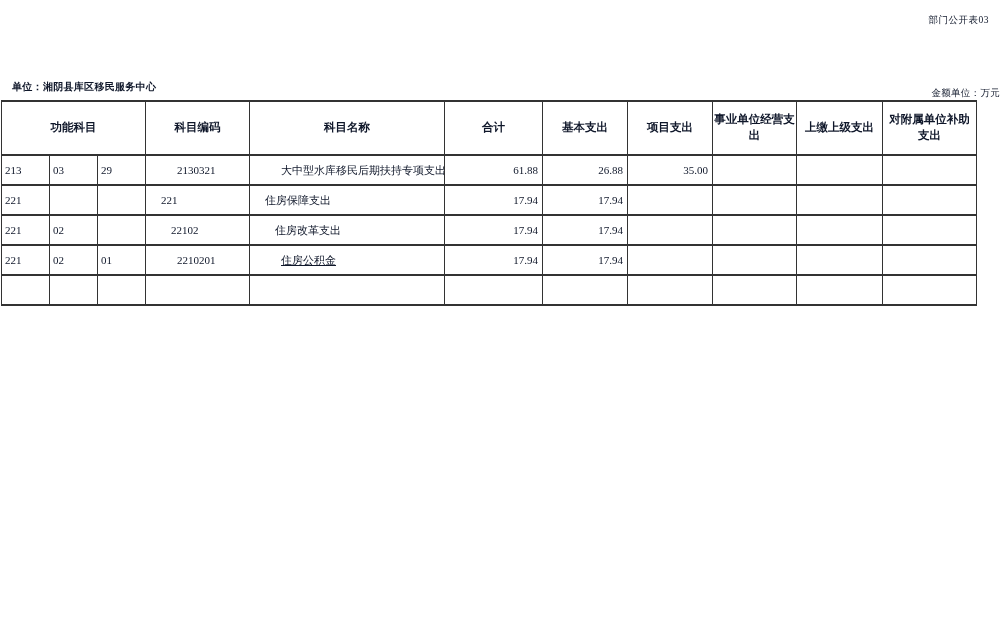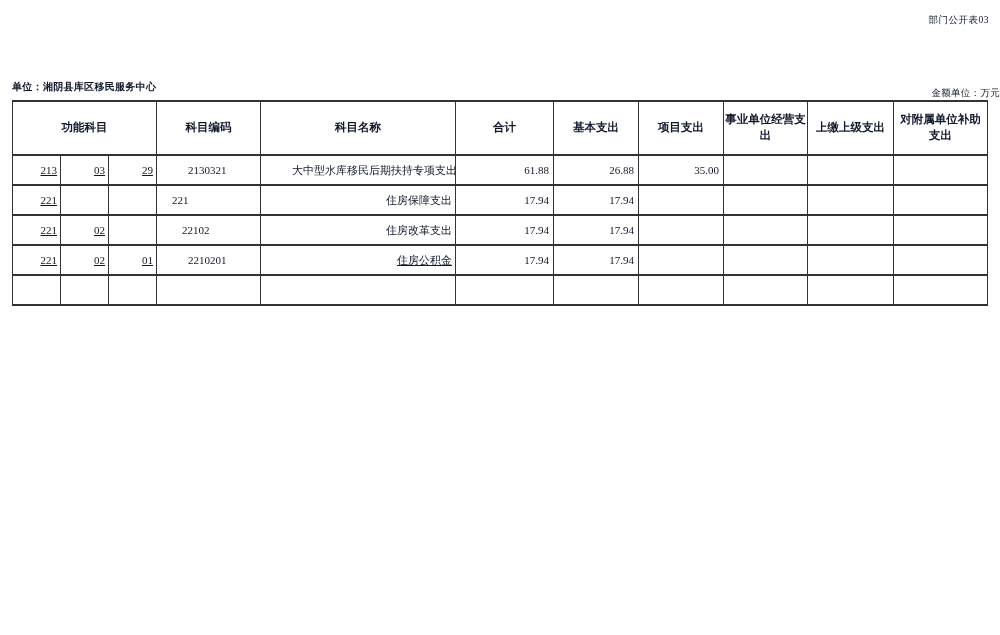--- a/index.html
+++ b/index.html
@@ -24,21 +24,21 @@
   }
   .unit-label{
     position:absolute;left:12px;top:80px;
     font-size:10px;font-weight:bold;letter-spacing:0.3px;text-align:center;
   }
   .amount-unit-label{
     position:absolute;right:24px;top:81px;
     font-size:9.5px;letter-spacing:0.3px;margin-top:6px;
   }
   table.main{
-    position:absolute;left:12px;top:100px;
+    position:absolute;left:1px;top:100px;
     width:975px;
     border-collapse:collapse;
     table-layout:fixed;
   }
   table.main th, table.main td{
     border-left:1px solid #333;
     border-right:1px solid #333;
     border-top:2px solid #333;
     border-bottom:2px solid #333;
     overflow:hidden;
@@ -53,23 +53,23 @@
     word-break:break-all;
     line-height:1.35;
   }
   tbody td{
     height:28px;
     font-size:11px;
     vertical-align:middle;
     padding:0 3px;
     white-space:nowrap;
   }
-  td.c-func{text-align:right;text-decoration:underline;}
+  td.c-func{text-align:left;}
   td.c-code{text-align:left;}
-  td.c-name{text-align:right;margin-left:48px;}
+  td.c-name{text-align:left;margin-left:48px;}
   td.c-num{text-align:right;padding-right:4px;}
 </style>
 </head>
 <body>
 
 <div class="page">
 
   <div class="corner-label">部门公开表03</div>
 
 

